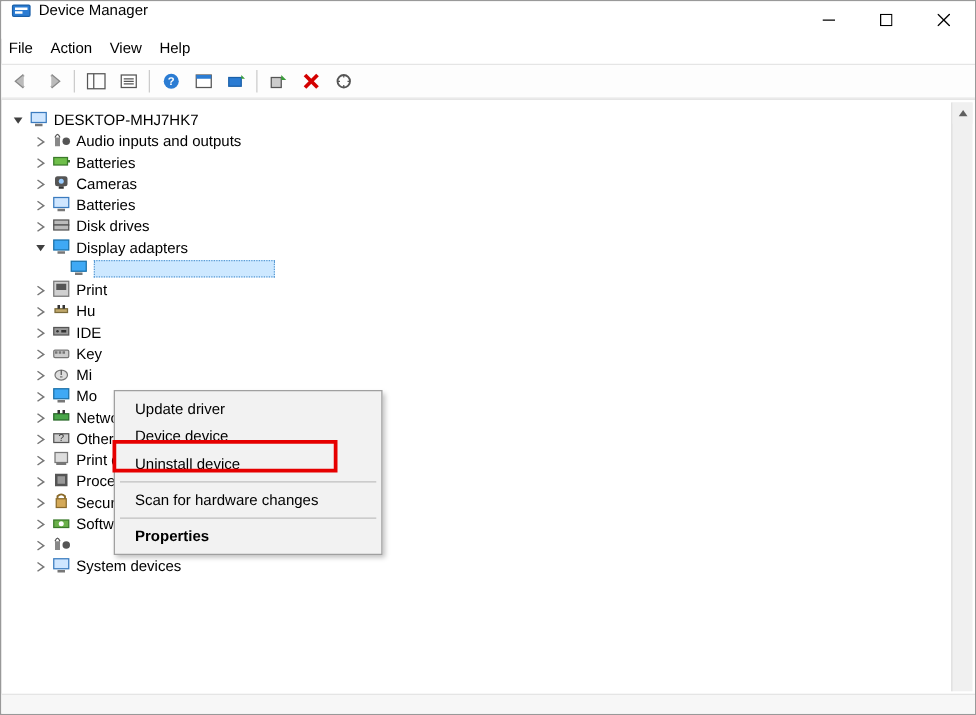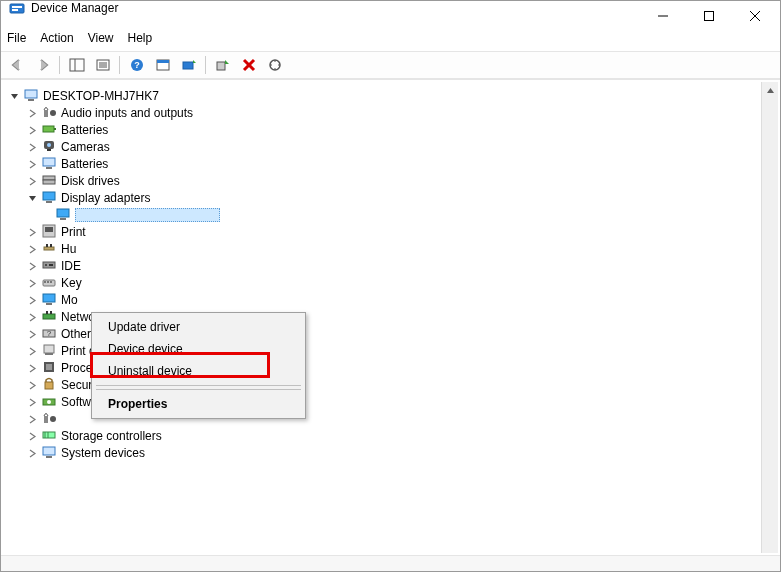--- a/index.html
+++ b/index.html
@@ -325,20 +325,36 @@
         </div>
         <div class="tree-row">
           <span class="indent" style="width: 18px;"></span>
           <span class="expander">
             <svg width="9" height="9">
               <path d="M2 1 L7 4.5 L2 8" fill="none" stroke="#777" stroke-width="1.2"></path>
             </svg>
           </span>
           <span class="node-icon">
             <svg width="16" height="16">
+              <ellipse cx="8" cy="9" rx="5" ry="4" fill="#ddd" stroke="#777"></ellipse>
+              <line x1="8" y1="9" x2="8" y2="5" stroke="#555"></line>
+              <rect x="7" y="10" width="2" height="1" fill="#777"></rect>
+            </svg>
+          </span>
+          <span>Mi</span>
+        </div>
+        <div class="tree-row">
+          <span class="indent" style="width: 18px;"></span>
+          <span class="expander">
+            <svg width="9" height="9">
+              <path d="M2 1 L7 4.5 L2 8" fill="none" stroke="#777" stroke-width="1.2"></path>
+            </svg>
+          </span>
+          <span class="node-icon">
+            <svg width="16" height="16">
               <rect x="2" y="3" width="12" height="8" fill="#3fa9f5" stroke="#1a6fa8"></rect>
               <rect x="5" y="12" width="6" height="2" fill="#777"></rect>
             </svg>
           </span>
           <span>Mo</span>
         </div>
         <div class="tree-row">
           <span class="indent" style="width: 18px;"></span>
           <span class="expander">
             <svg width="9" height="9">
@@ -446,36 +462,20 @@
         </div>
         <div class="tree-row">
           <span class="indent" style="width: 18px;"></span>
           <span class="expander">
             <svg width="9" height="9">
               <path d="M2 1 L7 4.5 L2 8" fill="none" stroke="#777" stroke-width="1.2"></path>
             </svg>
           </span>
           <span class="node-icon">
             <svg width="16" height="16">
-              <rect x="2" y="5" width="12" height="6" fill="#8fa" stroke="#3a8a4a"></rect>
-              <line x1="4" y1="5" x2="4" y2="11" stroke="#3a8a4a"></line>
-              <line x1="7" y1="5" x2="7" y2="11" stroke="#3a8a4a"></line>
-            </svg>
-          </span>
-          <span>Storage controllers</span>
-        </div>
-        <div class="tree-row">
-          <span class="indent" style="width: 18px;"></span>
-          <span class="expander">
-            <svg width="9" height="9">
-              <path d="M2 1 L7 4.5 L2 8" fill="none" stroke="#777" stroke-width="1.2"></path>
-            </svg>
-          </span>
-          <span class="node-icon">
-            <svg width="16" height="16">
               <rect x="2" y="3" width="12" height="8" fill="#cfe6ff" stroke="#3a7bbf"></rect>
               <rect x="5" y="12" width="6" height="2" fill="#777"></rect>
             </svg>
           </span>
           <span>System devices</span>
         </div>
       </div>
 
   </div>
 
@@ -483,20 +483,23 @@
     <div class="ctxitem">
         <span>Update driver</span>
       </div>
     <div class="ctxitem">
         <span>Device device</span>
       </div>
     <div class="ctxitem">
         <span>Uninstall device</span>
       </div>
     <div class="ctxsep"></div>
+    <div class="ctxitem">
+        <span>Scan for hardware changes</span>
+      </div>
     <div class="ctxsep"></div>
     <div class="ctxitem bold">
         <span>Properties</span>
       </div>
   </div>
 
   <div class="highlight-box"></div>
 
   <div class="scrollbar">
     <div class="scroll-arrow">

